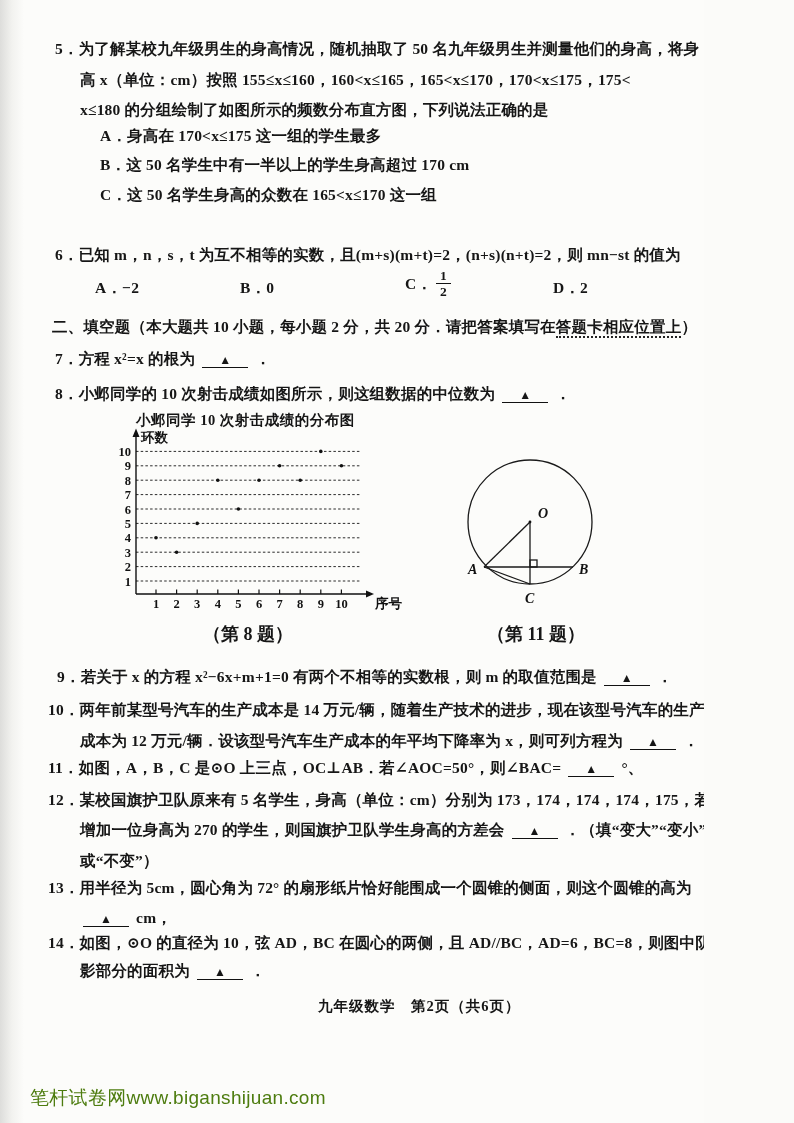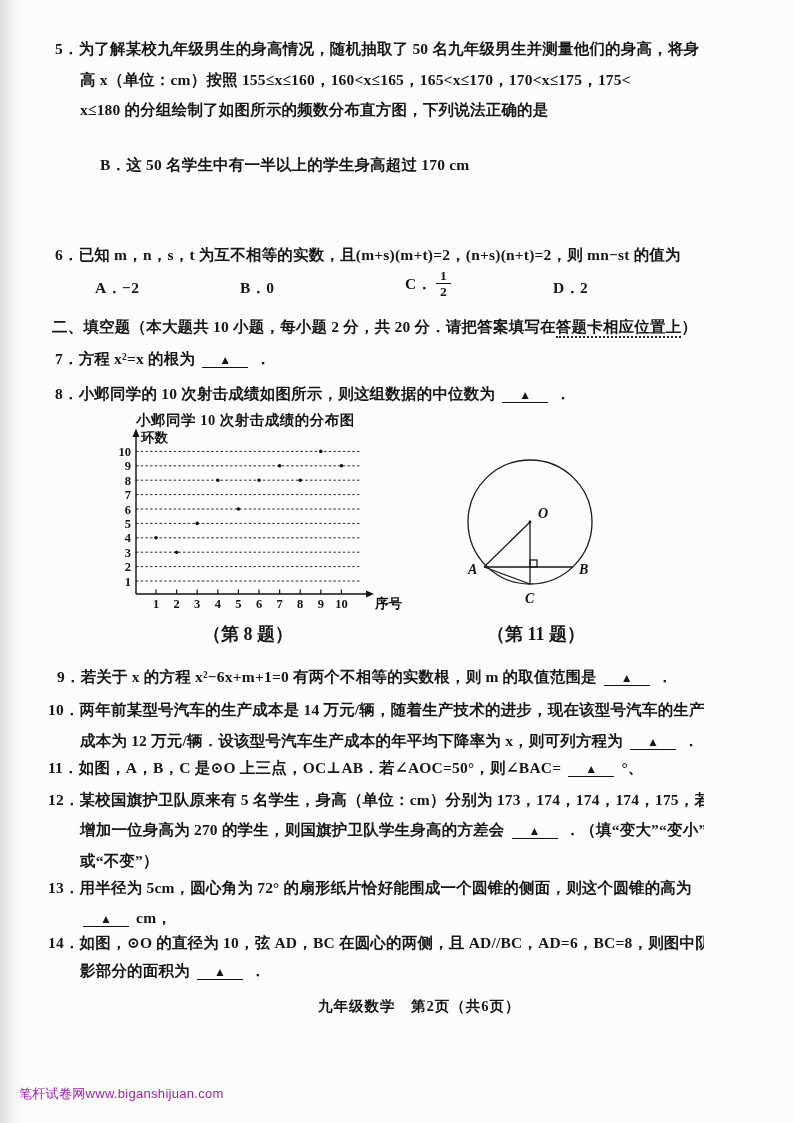--- a/index.html
+++ b/index.html
@@ -14,32 +14,34 @@
   .frac .num{display:block;font-size:13.5px;line-height:15px;border-bottom:1.4px solid #111;padding:0 4px;}
   .frac .den{display:block;font-size:13.5px;line-height:15px;}
   .emph-dots{border-bottom:2px dotted #222;padding-bottom:1px;}
   .chart-title{position:absolute;left:136px;top:411px;font-size:14.5px;font-weight:700;letter-spacing:.5px;}
   .caption{position:absolute;font-size:18px;font-weight:700;}
   svg{position:absolute;}
   svg text{font-family:"Liberation Serif","DejaVu Serif",serif;fill:#111;font-weight:600;}
   .st{fill:none;stroke:#1a1a1a;stroke-width:1.3;}
   .fl{font-style:italic;font-size:14px;}
   .footer{position:absolute;left:318px;top:997px;font-size:14.5px;font-weight:700;letter-spacing:1px;text-align:center;}
-  .watermark{position:absolute;left:19px;top:1085px;font-family:"Liberation Sans","DejaVu Sans",sans-serif;
-    font-size:13px;color:#a21caf;font-weight:400;letter-spacing:.3px;}
+  .watermark{position:absolute;left:30px;top:1085px;font-family:"Liberation Sans","DejaVu Sans",sans-serif;
+    font-size:19px;color:#4d7c0f;font-weight:400;letter-spacing:.3px;}
 </style>
 </head>
 <body>
 
 <div class="page">
 
   <div class="line" style="left:55px;top:39px">5．为了解某校九年级男生的身高情况，随机抽取了 50 名九年级男生并测量他们的身高，将身</div>
   <div class="line" style="left:80px;top:70px">高 x（单位：cm）按照 155≤x≤160，160&lt;x≤165，165&lt;x≤170，170&lt;x≤175，175&lt;</div>
   <div class="line" style="left:80px;top:100px">x≤180 的分组绘制了如图所示的频数分布直方图，下列说法正确的是</div>
+  <div class="line" style="left:100px;top:126px">A．身高在 170&lt;x≤175 这一组的学生最多</div>
   <div class="line" style="left:100px;top:155px">B．这 50 名学生中有一半以上的学生身高超过 170 cm</div>
+  <div class="line" style="left:100px;top:185px">C．这 50 名学生身高的众数在 165&lt;x≤170 这一组</div>
 
   <div class="line" style="left:55px;top:245px">6．已知 m，n，s，t 为互不相等的实数，且(m+s)(m+t)=2，(n+s)(n+t)=2，则 mn−st 的值为</div>
   <div class="line" style="left:95px;top:278px">A．−2</div>
   <div class="line" style="left:240px;top:278px">B．0</div>
   <div class="line" style="left:405px;top:270px">
     <span>C．</span><span class="frac"><span class="num">1</span><span class="den">2</span></span>
   </div>
   <div class="line" style="left:553px;top:278px">D．2</div>
 
   <div class="line" style="left:52px;top:317px">

